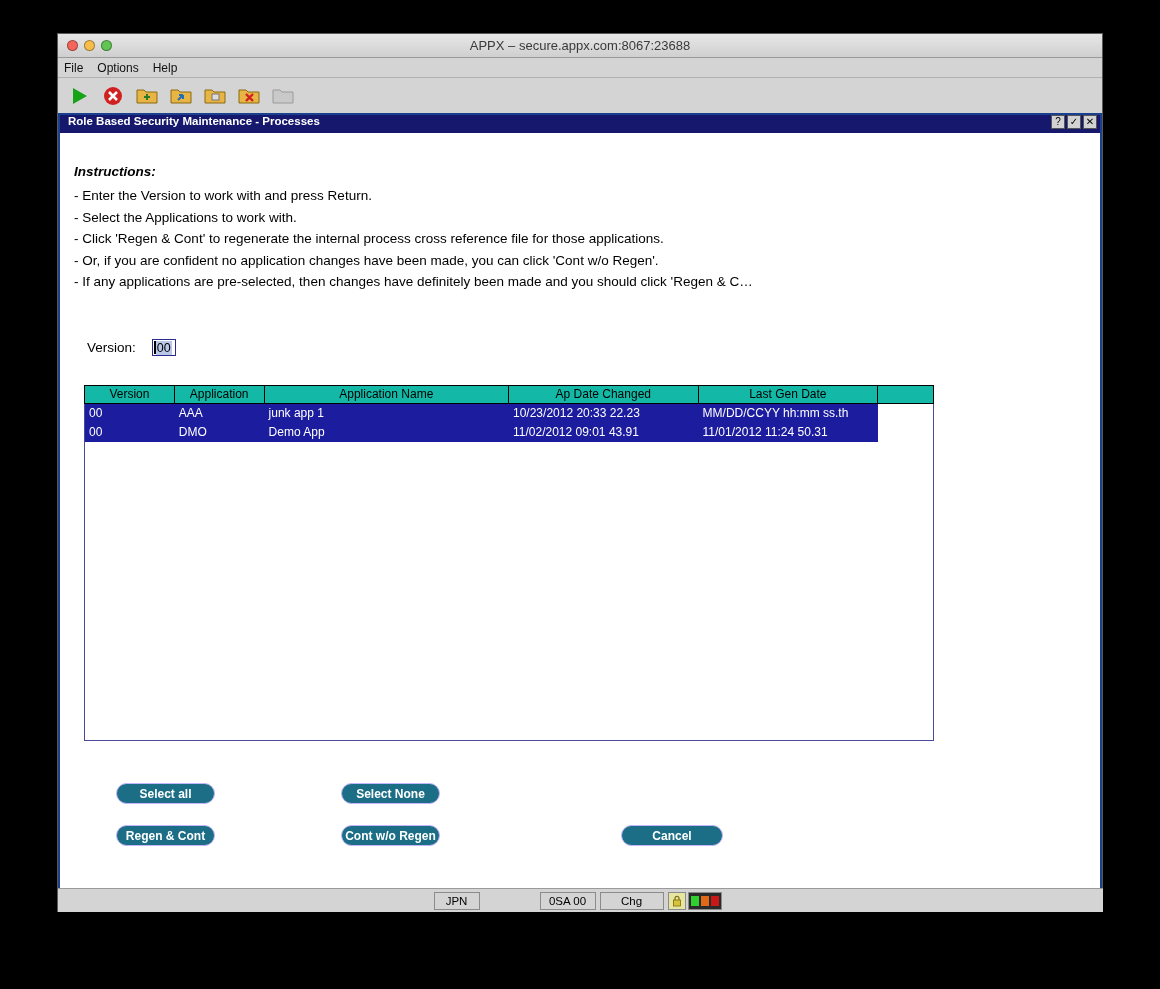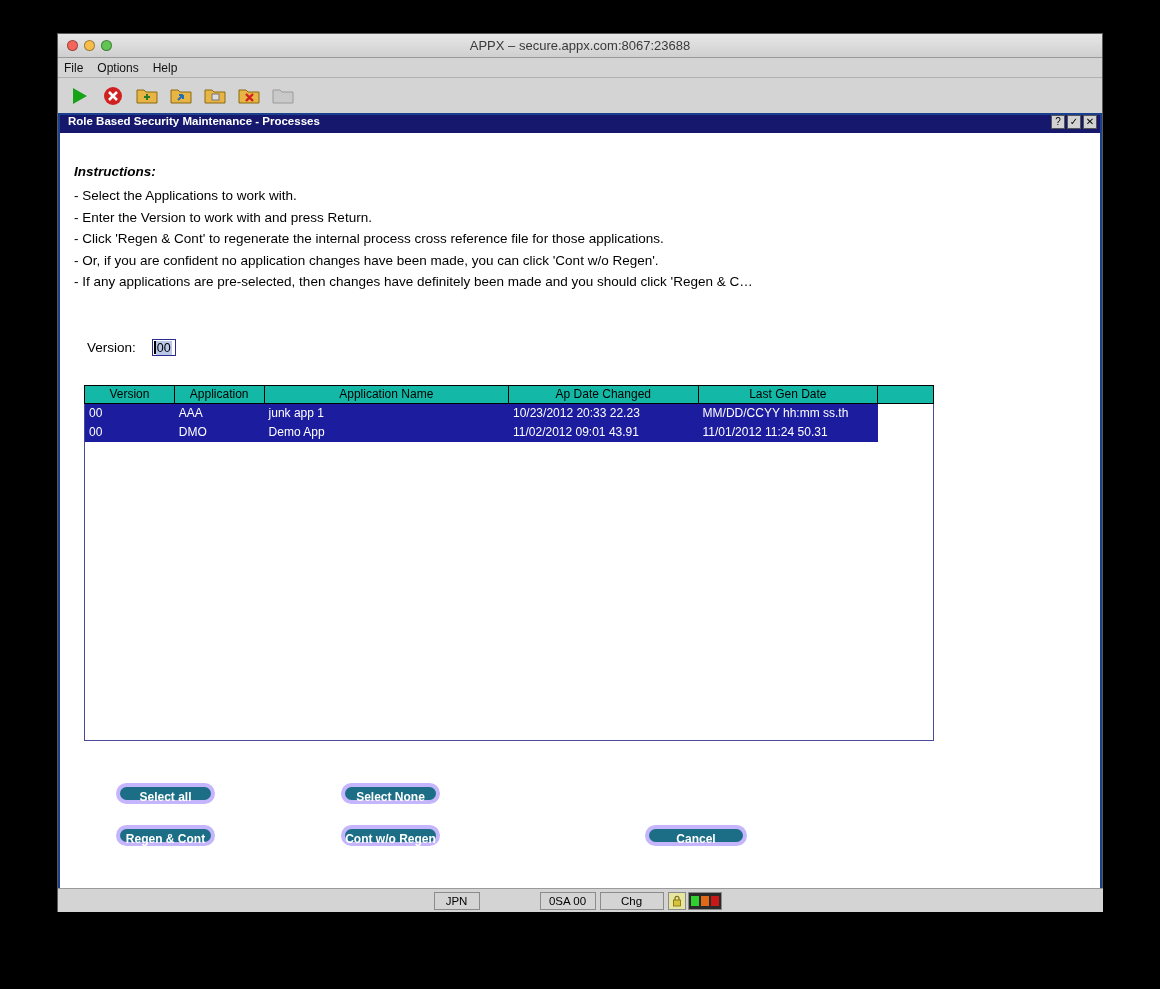--- a/index.html
+++ b/index.html
@@ -260,35 +260,35 @@
     overflow: hidden;
     white-space: nowrap;
   }
   .grow .cc6 { background: #ffffff; }
   .pill {
     background: #1c6e86;
     color: #ffffff;
     font-size: 12px;
     font-weight: bold;
     border-radius: 11px;
-    border: 4px solid #c4b5fd;
+    border: 1px solid #c4b5fd;
     height: 21px;
     line-height: 20px;
     text-align: center;
     box-sizing: border-box;
     cursor: pointer;
   }
   .pill.w100 { width: 99px; }
   .pill.w102 { width: 102px; }
 
   #btn-select-all { position: absolute; left: 56px; top: 650px; }
   #btn-select-none { position: absolute; left: 281px; top: 650px; }
   #btn-regen-cont { position: absolute; left: 56px; top: 692px; }
   #btn-cont-wo-regen { position: absolute; left: 281px; top: 692px; }
-  #btn-cancel { position: absolute; left: 585px; top: 692px; }
+  #btn-cancel { position: absolute; left: 561px; top: 692px; }
 
   
   .statusbar {
     position: absolute;
     left: 58px;
     top: 888px;
     width: 1045px;
     height: 24px;
     background: #d4d4d4;
     border-top: 1px solid #9a9a9a;
@@ -413,22 +413,22 @@
         <div class="appx-btn">?</div>
         <div class="appx-btn">✓</div>
         <div class="appx-btn">✕</div>
       </div>
     </div>
 
     <div class="appx-body">
 
       <div class="instructions">
         <div class="instr-title">Instructions:</div>
+        <div class="instr-line">- Enter the Version to work with and press Return.</div>
         <div class="instr-line">- Select the Applications to work with.</div>
-        <div class="instr-line">- Enter the Version to work with and press Return.</div>
         <div class="instr-line">- Click 'Regen &amp; Cont' to regenerate the internal process cross reference file for those applications.</div>
         <div class="instr-line">- Or, if you are confident no application changes have been made, you can click 'Cont w/o Regen'.</div>
         <div class="instr-line">- If any applications are pre-selected, then changes have definitely been made and you should click 'Regen &amp; C…</div>
       </div>
 
       <div class="version-row">
         <span class="version-label">Version:</span>
         <span class="version-field">
           <span class="caret"></span>
           <span class="version-value">00</span>

